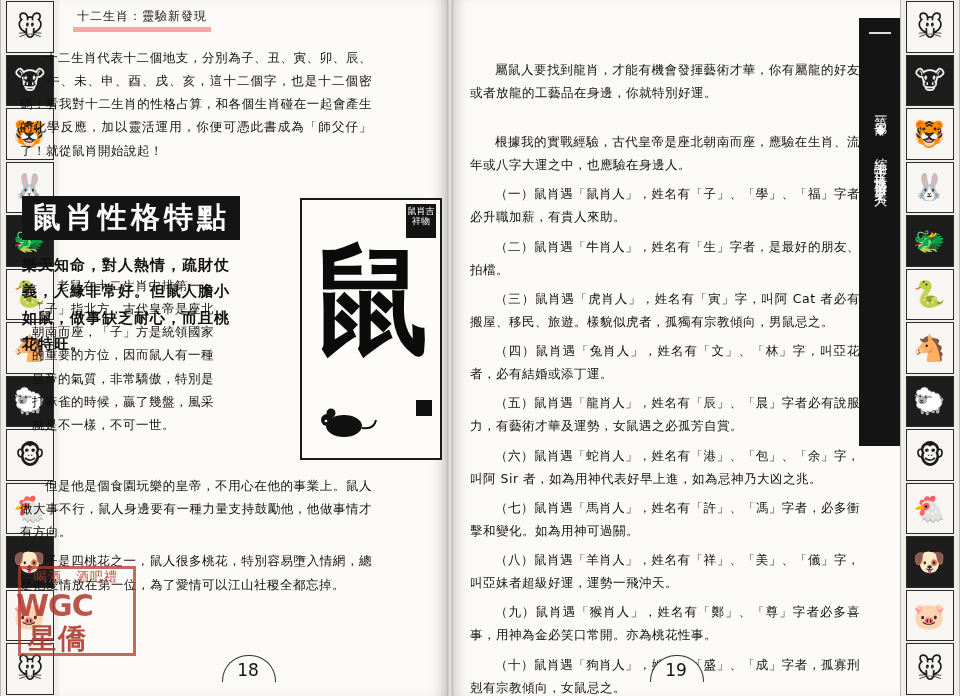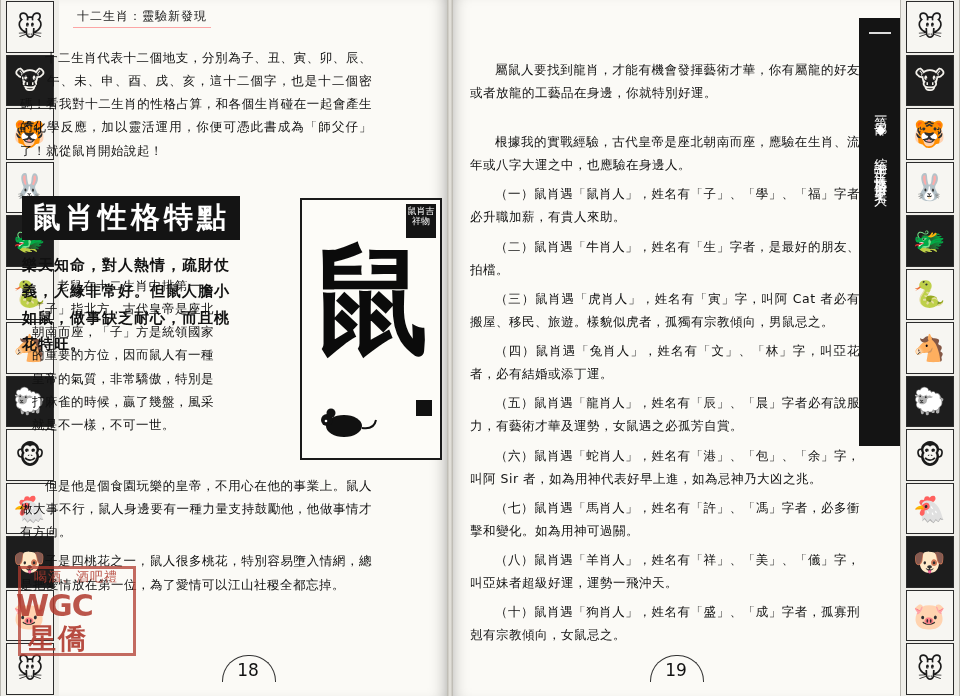--- a/index.html
+++ b/index.html
@@ -23,21 +23,21 @@
 
   
   .page{position:absolute;top:0;height:696px;background:#fbfaf6;}
   .page.left{left:59px;width:390px;box-shadow:inset -14px 0 18px -14px rgba(0,0,0,.45);}
   .page.right{left:450px;width:450px;box-shadow:inset 14px 0 18px -14px rgba(0,0,0,.40);}
   .gutter{position:absolute;left:447px;top:0;width:6px;height:696px;
           background:linear-gradient(90deg,#b8b5ad,#e9e7e1,#b8b5ad);}
 
   
   .runhead{position:absolute;top:8px;left:14px;font-size:12px;color:#1a1a1a;
-           border-bottom:1px solid #fca5a5;padding:0 4px 2px 4px;letter-spacing:1px;}
+           border-bottom:5px solid #fca5a5;padding:0 4px 2px 4px;letter-spacing:1px;}
 
   
   .col{position:absolute;font-size:12.5px;line-height:1.85;color:#111;
        text-align:justify;letter-spacing:.5px;}
   .col p{margin:0 0 6px 0;text-indent:2em;}
 
   
   #lead{left:20px;top:46px;width:352px;}
   #leftbody{left:20px;top:474px;width:352px;}
   #leftbody2{left:32px;top:274px;width:182px;}
@@ -156,20 +156,21 @@
   <div class="col" id="rlist">
     <p>根據我的實戰經驗，古代皇帝是座北朝南而座，應驗在生肖、流年或八字大運之中，也應驗在身邊人。</p>
     <p>（一）鼠肖遇「鼠肖人」，姓名有「子」、「學」、「福」字者必升職加薪，有貴人來助。</p>
     <p>（二）鼠肖遇「牛肖人」，姓名有「生」字者，是最好的朋友、拍檔。</p>
     <p>（三）鼠肖遇「虎肖人」，姓名有「寅」字，叫阿 Cat 者必有搬屋、移民、旅遊。樣貌似虎者，孤獨有宗教傾向，男鼠忌之。</p>
     <p>（四）鼠肖遇「兔肖人」，姓名有「文」、「林」字，叫亞花者，必有結婚或添丁運。</p>
     <p>（五）鼠肖遇「龍肖人」，姓名有「辰」、「晨」字者必有說服力，有藝術才華及運勢，女鼠遇之必孤芳自賞。</p>
     <p>（六）鼠肖遇「蛇肖人」，姓名有「港」、「包」、「余」字，叫阿 Sir 者，如為用神代表好早上進，如為忌神乃大凶之兆。</p>
     <p>（七）鼠肖遇「馬肖人」，姓名有「許」、「馮」字者，必多衝擊和變化。如為用神可過關。</p>
     <p>（八）鼠肖遇「羊肖人」，姓名有「祥」、「美」、「儀」字，叫亞妹者超級好運，運勢一飛沖天。</p>
+    <p>（九）鼠肖遇「猴肖人」，姓名有「鄭」、「尊」字者必多喜事，用神為金必笑口常開。亦為桃花性事。</p>
     <p>（十）鼠肖遇「狗肖人」，姓名有「盛」、「成」字者，孤寡刑剋有宗教傾向，女鼠忌之。</p>
 
   </div>
 
   <div class="vtab">
     <div class="vrule"></div>
     <div class="vtxt">第一部 ◆ 綜論十二生肖性格與歷史名人</div>
   </div>
 
   <div class="folio" id="folio-left">

